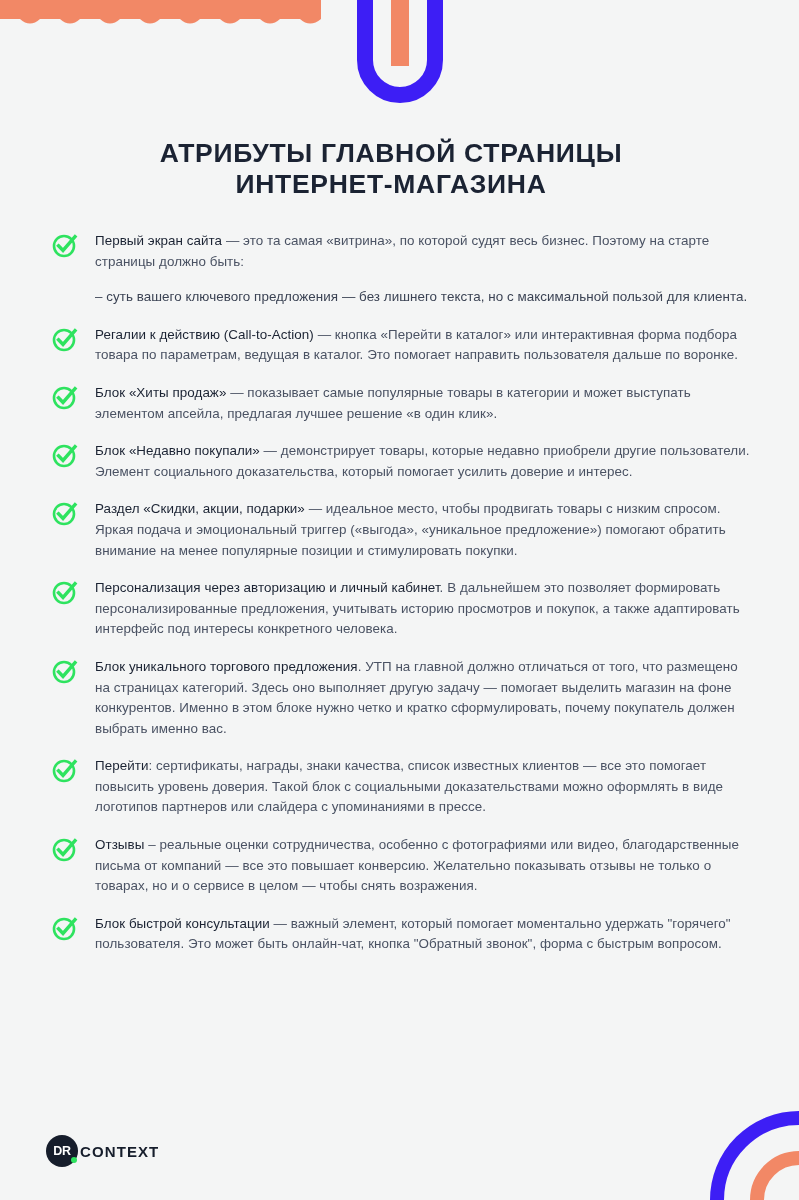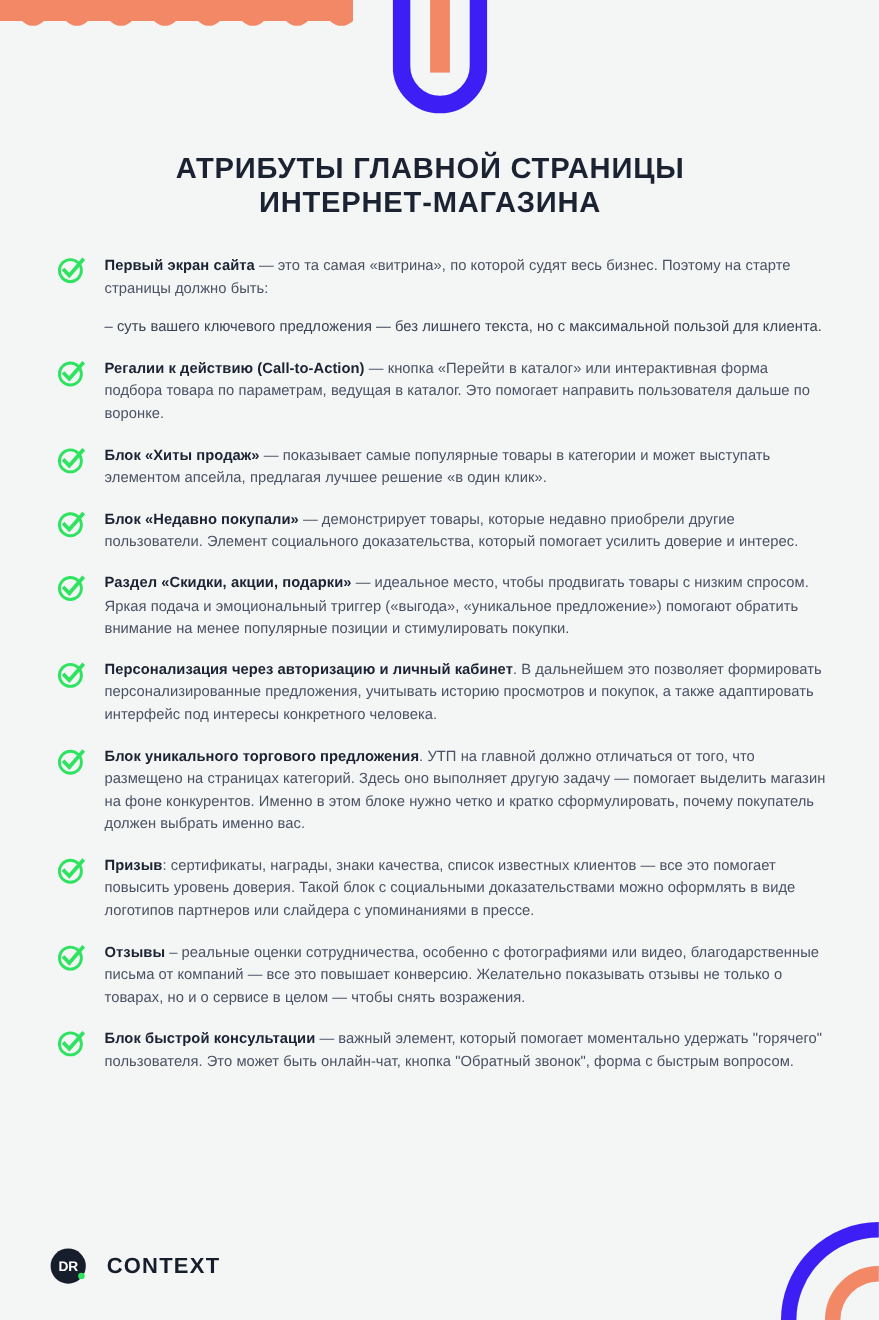--- a/index.html
+++ b/index.html
@@ -90,21 +90,21 @@
 
   .item-body {
     flex: 1 1 auto;
     font-size: 13.4px;
     line-height: 20.6px;
     color: #4a5263;
     letter-spacing: 0.05px;
   }
 
   .item-body .lead {
-    font-weight: 700;
+    font-weight: 400;
     color: #1b2333;
   }
 
   .sublist {
     margin-top: 15px;
   }
   .subline {
     font-size: 13.4px;
     line-height: 20.6px;
     color: #3b4354;
@@ -137,22 +137,22 @@
   .badge-dot {
     position: absolute;
     right: 1px;
     bottom: 4px;
     width: 6px;
     height: 6px;
     border-radius: 50%;
     background: #2ee35f;
   }
   .wordmark {
-    margin-left: 19px;
-    font-size: 20px;
+    margin-left: 2px;
+    font-size: 15px;
     font-weight: 700;
     color: #161d2b;
     letter-spacing: 1.1px;
   }
 </style>
 </head>
 <body>
 
 <div class="poster">
 
@@ -234,21 +234,21 @@
             <circle cx="12" cy="14" r="10" fill="none" stroke="#2ee35f" stroke-width="2.6"></circle>
             <path d="M6.5,13.8 L11,18.4 L23,4.6" fill="none" stroke="#2ee35f" stroke-width="3.4" stroke-linecap="square" stroke-linejoin="miter"></path>
           </svg></div>
         <div class="item-body"><span class="lead">Блок уникального торгового предложения</span><span>. УТП на главной должно отличаться от того, что размещено на страницах категорий. Здесь оно выполняет другую задачу — помогает выделить магазин на фоне конкурентов. Именно в этом блоке нужно четко и кратко сформулировать, почему покупатель должен выбрать именно вас.</span></div>
       </div>
       <div class="item">
         <div class="check-icon"><svg width="26" height="26" viewBox="0 0 26 26" aria-hidden="true">
             <circle cx="12" cy="14" r="10" fill="none" stroke="#2ee35f" stroke-width="2.6"></circle>
             <path d="M6.5,13.8 L11,18.4 L23,4.6" fill="none" stroke="#2ee35f" stroke-width="3.4" stroke-linecap="square" stroke-linejoin="miter"></path>
           </svg></div>
-        <div class="item-body"><span class="lead">Призыв</span><span>: сертификаты, награды, знаки качества, список известных клиентов — все это помогает повысить уровень доверия. Такой блок с социальными доказательствами можно оформлять в виде логотипов партнеров или слайдера с упоминаниями в прессе.</span></div>
+        <div class="item-body"><span class="lead">Перейти</span><span>: сертификаты, награды, знаки качества, список известных клиентов — все это помогает повысить уровень доверия. Такой блок с социальными доказательствами можно оформлять в виде логотипов партнеров или слайдера с упоминаниями в прессе.</span></div>
       </div>
       <div class="item">
         <div class="check-icon"><svg width="26" height="26" viewBox="0 0 26 26" aria-hidden="true">
             <circle cx="12" cy="14" r="10" fill="none" stroke="#2ee35f" stroke-width="2.6"></circle>
             <path d="M6.5,13.8 L11,18.4 L23,4.6" fill="none" stroke="#2ee35f" stroke-width="3.4" stroke-linecap="square" stroke-linejoin="miter"></path>
           </svg></div>
         <div class="item-body"><span class="lead">Отзывы</span><span> – реальные оценки сотрудничества, особенно с фотографиями или видео, благодарственные письма от компаний — все это повышает конверсию. Желательно показывать отзывы не только о товарах, но и о сервисе в целом — чтобы снять возражения.</span></div>
       </div>
       <div class="item">
         <div class="check-icon"><svg width="26" height="26" viewBox="0 0 26 26" aria-hidden="true">

